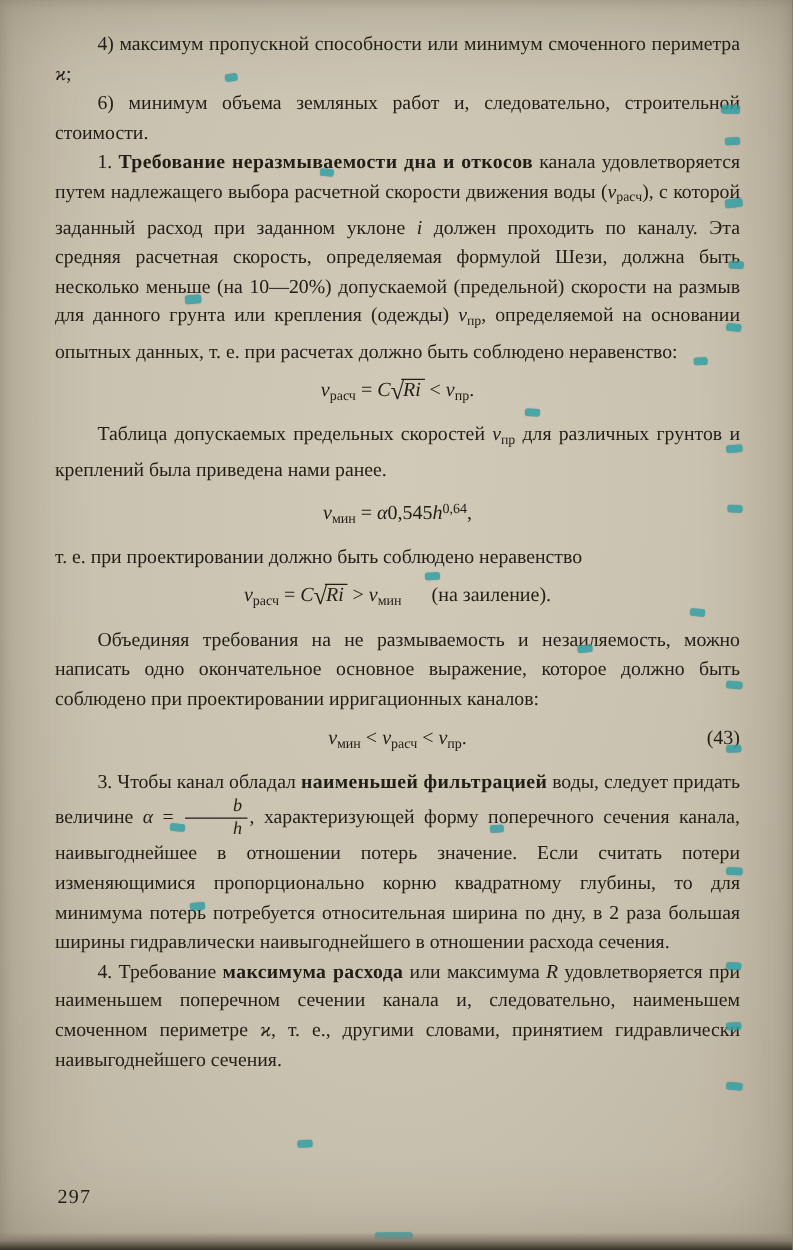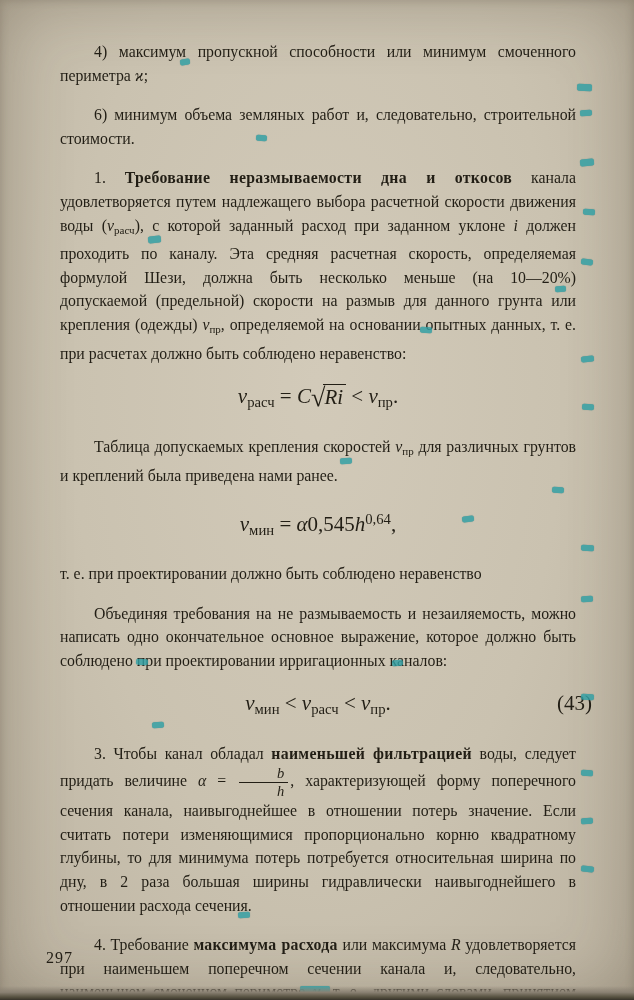--- a/index.html
+++ b/index.html
@@ -14,33 +14,33 @@
   }
   .page{
     position:relative;width:634px;height:1000px;overflow:hidden;
     background:radial-gradient(ellipse at 50% 38%, #d2cab9 0%, var(--paper) 55%, #bcb3a1 100%);
     color:var(--ink);
     font-size:15.8px;line-height:23.6px;
     box-shadow:inset 0 0 70px rgba(70,58,40,.32), inset 0 0 10px rgba(70,58,40,.22);
     hyphens:auto;
   }
   .content{position:absolute;top:24px;left:44px;right:42px;}
-  .content p{margin:16px;text-align:justify;text-indent:34px;}
+  .content p{margin:0;text-align:justify;text-indent:34px;}
   .content p.noindent{text-indent:0;}
   .seg-norm{font-style:normal;}
   .seg-bold{font-weight:700;letter-spacing:.3px;}
   .seg-var{font-style:italic;}
   .seg-sub{font-size:.7em;vertical-align:-.28em;font-style:normal;}
   .seg-sup{font-size:.7em;vertical-align:.45em;font-style:normal;}
   .seg-radsign{font-style:normal;font-size:1.25em;line-height:1;vertical-align:-.1em;margin-right:-2px;}
   .seg-rad{font-style:italic;border-top:1.2px solid var(--ink);padding:0 3px 0 1px;}
   .frac{display:inline-block;vertical-align:middle;text-align:center;font-style:italic;line-height:1.05;font-size:.92em;margin:0 2px;}
   .frac .num{display:block;border-bottom:1px solid var(--ink);padding:0 4px 1px;}
   .frac .den{display:block;padding-top:1px;}
-  .formula{position:relative;text-align:center;text-indent:0 !important;margin:20px 0;font-size:21px;}
+  .formula{position:relative;text-align:center;text-indent:0 !important;margin:7px 0;font-size:16px;}
   .formula .eqno{position:absolute;right:0;top:0;font-style:normal;}
   .page-number{position:absolute;left:46px;bottom:30px;font-size:16px;letter-spacing:1px;}
   .annotation-layer{position:absolute;inset:0;pointer-events:none;}
   .teal-mark{position:absolute;background:var(--teal);opacity:.82;border-radius:2px;box-shadow:0 0 1px rgba(20,90,95,.6);}
   .bottom-edge{
     position:absolute;left:0;right:0;bottom:0;height:14px;
     background:linear-gradient(to bottom, rgba(90,82,70,0) 0%, #8a8173 45%, #55503f 80%, #37332a 100%);
   }
 </style>
 </head>
@@ -49,27 +49,28 @@
 <div class="page">
 
   <div class="content">
     <p><span class="seg-norm">4) максимум пропускной способности или минимум смоченного периметра </span><span class="seg-var">ϰ</span><span class="seg-norm">;</span></p>
     <p><span class="seg-norm">6) минимум объема земляных работ и, следовательно, строительной стоимости.</span></p>
 
     <p><span class="seg-norm">1. </span><span class="seg-bold">Требование неразмываемости дна и откосов</span><span class="seg-norm"> канала удовлетворяется путем надлежащего выбора расчетной скорости движения воды (</span><span class="seg-var">v</span><span class="seg-sub">расч</span><span class="seg-norm">),  с которой заданный расход при заданном уклоне </span><span class="seg-var">i</span><span class="seg-norm"> должен проходить по каналу. Эта средняя расчетная скорость, определяемая формулой Шези, должна быть несколько меньше (на 10—20%) допускаемой (предельной) скорости на размыв для данного грунта или крепления (одежды) </span><span class="seg-var">v</span><span class="seg-sub">пр</span><span class="seg-norm">, определяемой на основании опытных данных, т. е. при расчетах должно быть соблюдено неравенство:</span></p>
 
     <div class="formula"><span class="seg-var">v</span><span class="seg-sub">расч</span><span class="seg-norm"> = </span><span class="seg-var">C</span><span class="seg-radsign">√</span><span class="seg-rad">Ri</span><span class="seg-norm"> &lt; </span><span class="seg-var">v</span><span class="seg-sub">пр</span><span class="seg-norm">.</span></div>
 
-    <p><span class="seg-norm">Таблица допускаемых крепления скоростей </span><span class="seg-var">v</span><span class="seg-sub">пр</span><span class="seg-norm"> для различных грунтов и креплений была приведена нами ранее.</span></p>
+    <p><span class="seg-norm">Таблица допускаемых предельных скоростей </span><span class="seg-var">v</span><span class="seg-sub">пр</span><span class="seg-norm"> для различных грунтов и креплений была приведена нами ранее.</span></p>
 
 
     <div class="formula"><span class="seg-var">v</span><span class="seg-sub">мин</span><span class="seg-norm"> = </span><span class="seg-var">α</span><span class="seg-norm">0,545</span><span class="seg-var">h</span><span class="seg-sup">0,64</span><span class="seg-norm">,</span></div>
 
     <p class="noindent"><span class="seg-norm">т. е. при проектировании должно быть соблюдено неравенство</span></p>
 
+    <div class="formula"><span class="seg-var">v</span><span class="seg-sub">расч</span><span class="seg-norm"> = </span><span class="seg-var">C</span><span class="seg-radsign">√</span><span class="seg-rad">Ri</span><span class="seg-norm"> &gt; </span><span class="seg-var">v</span><span class="seg-sub">мин</span><span class="seg-norm">  (на заиление).</span></div>
 
 
     <p><span class="seg-norm">Объединяя требования на не размываемость и незаиляемость, можно написать одно окончательное основное выражение, которое должно быть соблюдено при проектировании ирригационных каналов:</span></p>
 
     <div class="formula">
       <span><span class="seg-var">v</span><span class="seg-sub">мин</span><span class="seg-norm"> &lt; </span><span class="seg-var">v</span><span class="seg-sub">расч</span><span class="seg-norm"> &lt; </span><span class="seg-var">v</span><span class="seg-sub">пр</span><span class="seg-norm">.</span></span>
       <span class="eqno">(43)</span>
     </div>
 
     <p><span class="seg-norm">3. Чтобы канал обладал </span><span class="seg-bold">наименьшей фильтрацией</span><span class="seg-norm"> воды, следует придать величине </span><span class="seg-var">α</span><span class="seg-norm"> = </span><span class="frac"><span class="num">b</span><span class="den">h</span></span><span class="seg-norm">, характеризующей форму поперечного сечения канала, наивыгоднейшее в отношении потерь значение. Если считать потери изменяющимися пропорционально корню квадратному глубины, то для минимума потерь потребуется относительная ширина по дну, в 2 раза большая ширины гидравлически наивыгоднейшего в отношении расхода сечения.</span></p>

